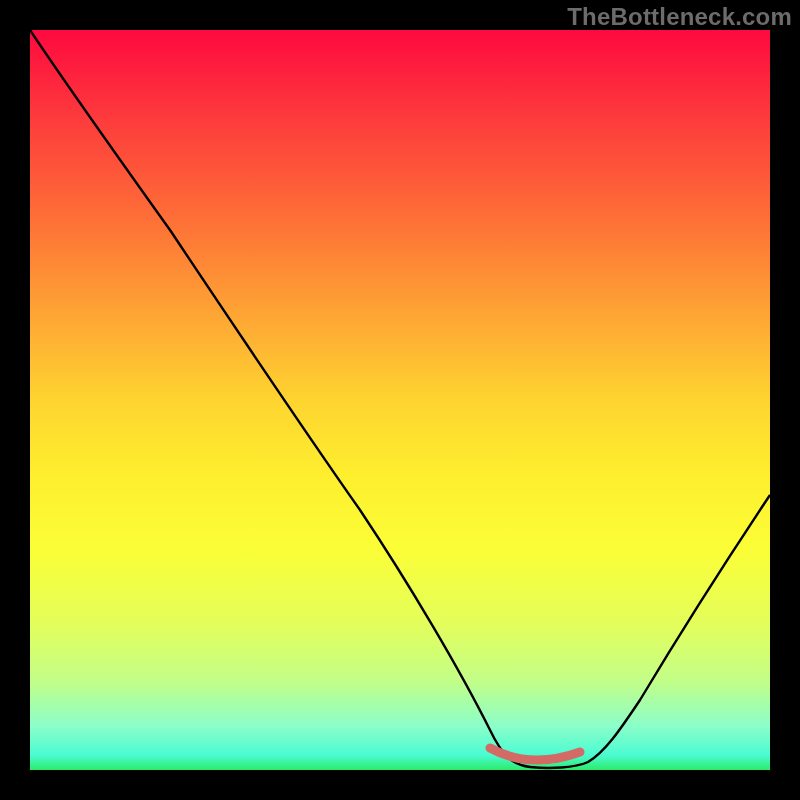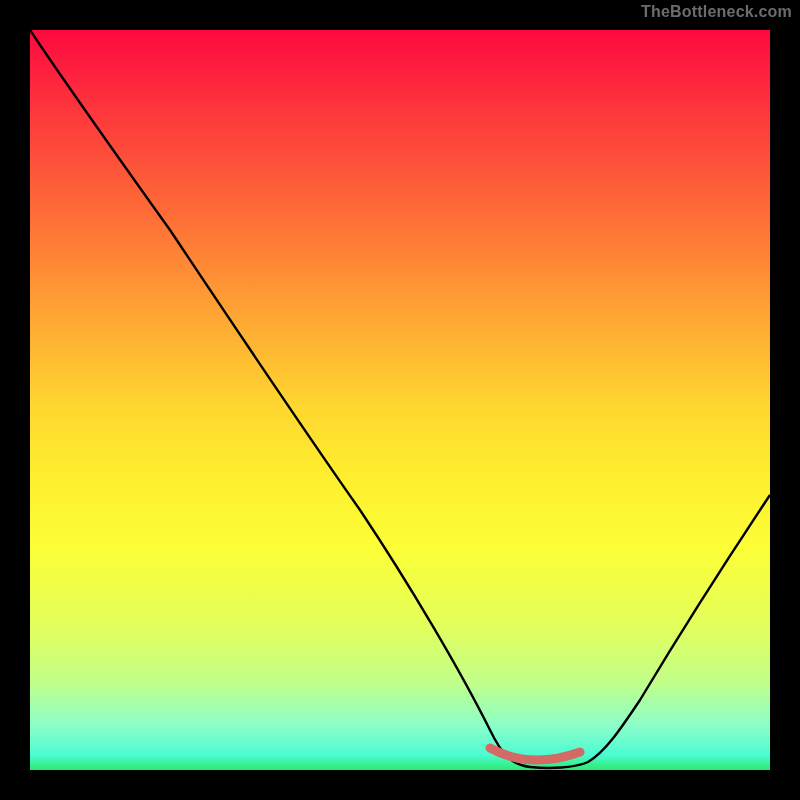--- a/index.html
+++ b/index.html
@@ -42,21 +42,21 @@
     position: absolute;
     left: 0;
     top: 0;
     width: 740px;
     height: 740px;
   }
   .watermark {
     position: absolute;
     top: 3px;
     right: 8px;
-    font-size: 16px;
+    font-size: 24px;
     font-weight: 600;
     color: #6c6c6c;
     letter-spacing: 0.2px;
   }
 </style>
 </head>
 <body>
 
 <div class="frame">
 

